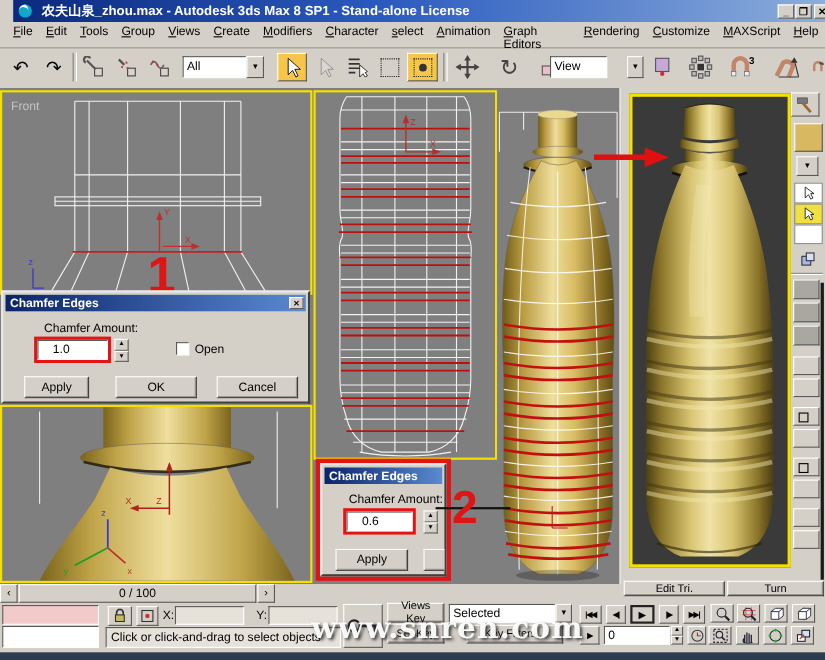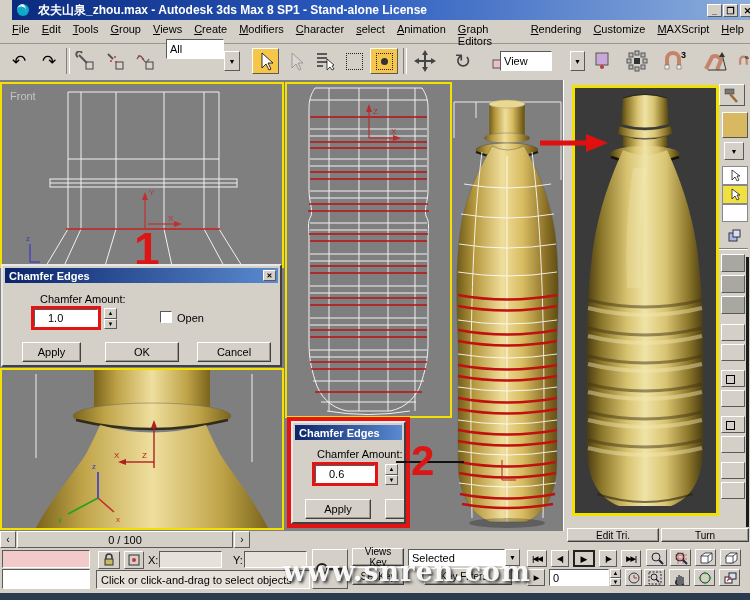--- a/index.html
+++ b/index.html
@@ -99,21 +99,21 @@
       </svg>
     </div>
   <div class="abs tb btn" style="left:132px;width:26px">
       <svg width="20" height="20" viewBox="0 0 20 20">
         <rect x="11" y="11" width="7" height="7" fill="#D8D4CC" stroke="#444"></rect>
         <path d="M2,8 Q5,2 8,8 Q11,14 14,8" stroke="#666" stroke-width="1.5" fill="none"></path>
         <circle cx="4" cy="5" r="1" fill="#C33"></circle>
         <circle cx="8" cy="8" r="1" fill="#C33"></circle>
       </svg>
     </div>
-  <div class="abs ddfield" style="left:166px;top:39px;width:58px;height:20px">
+  <div class="abs ddfield" style="left:166px;top:51px;width:58px;height:20px">
       <span>All</span>
     </div>
   <div class="abs raised btn ddbtn" style="left:224px;top:51px;width:16px;height:20px">▼</div>
   <div class="abs tb btn raised yellowbtn" style="left:252px;width:27px">
       <svg width="18" height="20" viewBox="0 0 18 20">
         <polygon points="5,2 5,17 9,13 12,19 14,18 11,12 16,12" fill="#fff" stroke="#000" stroke-width="0.8"></polygon>
       </svg>
     </div>
   <div class="abs tb btn" style="left:284px;width:24px;opacity:.55">
       <svg width="18" height="20" viewBox="0 0 18 20">

